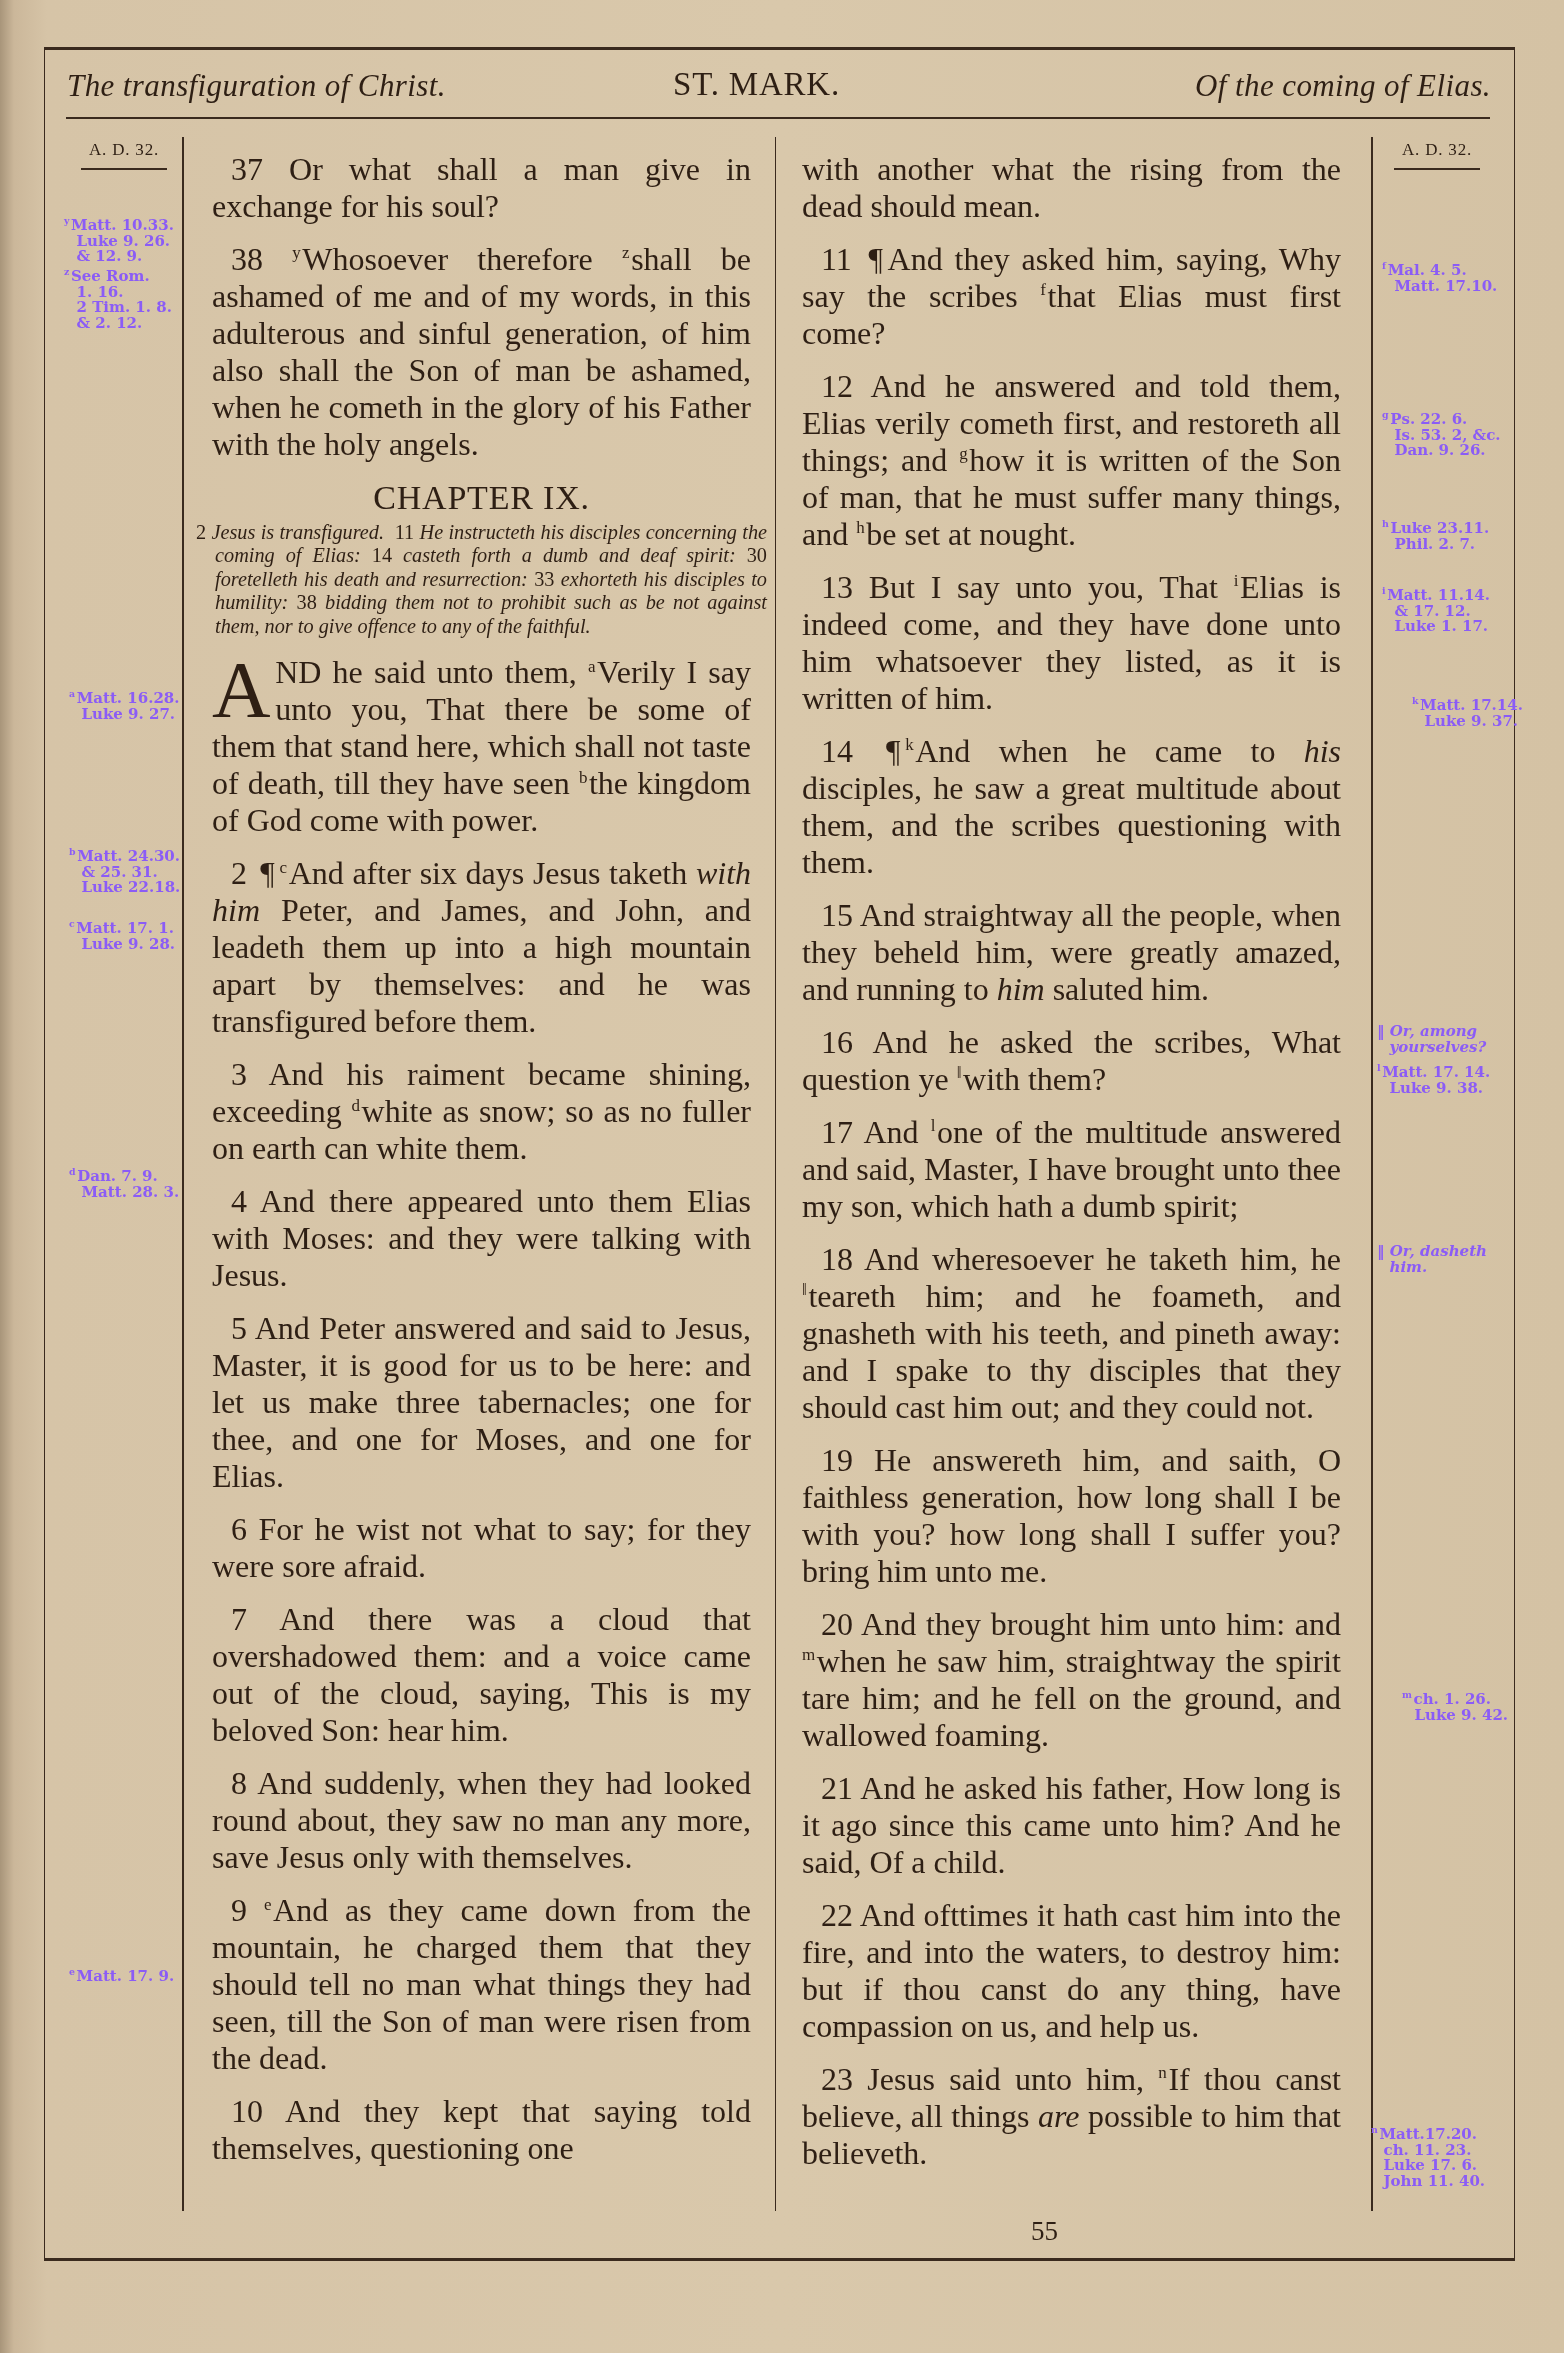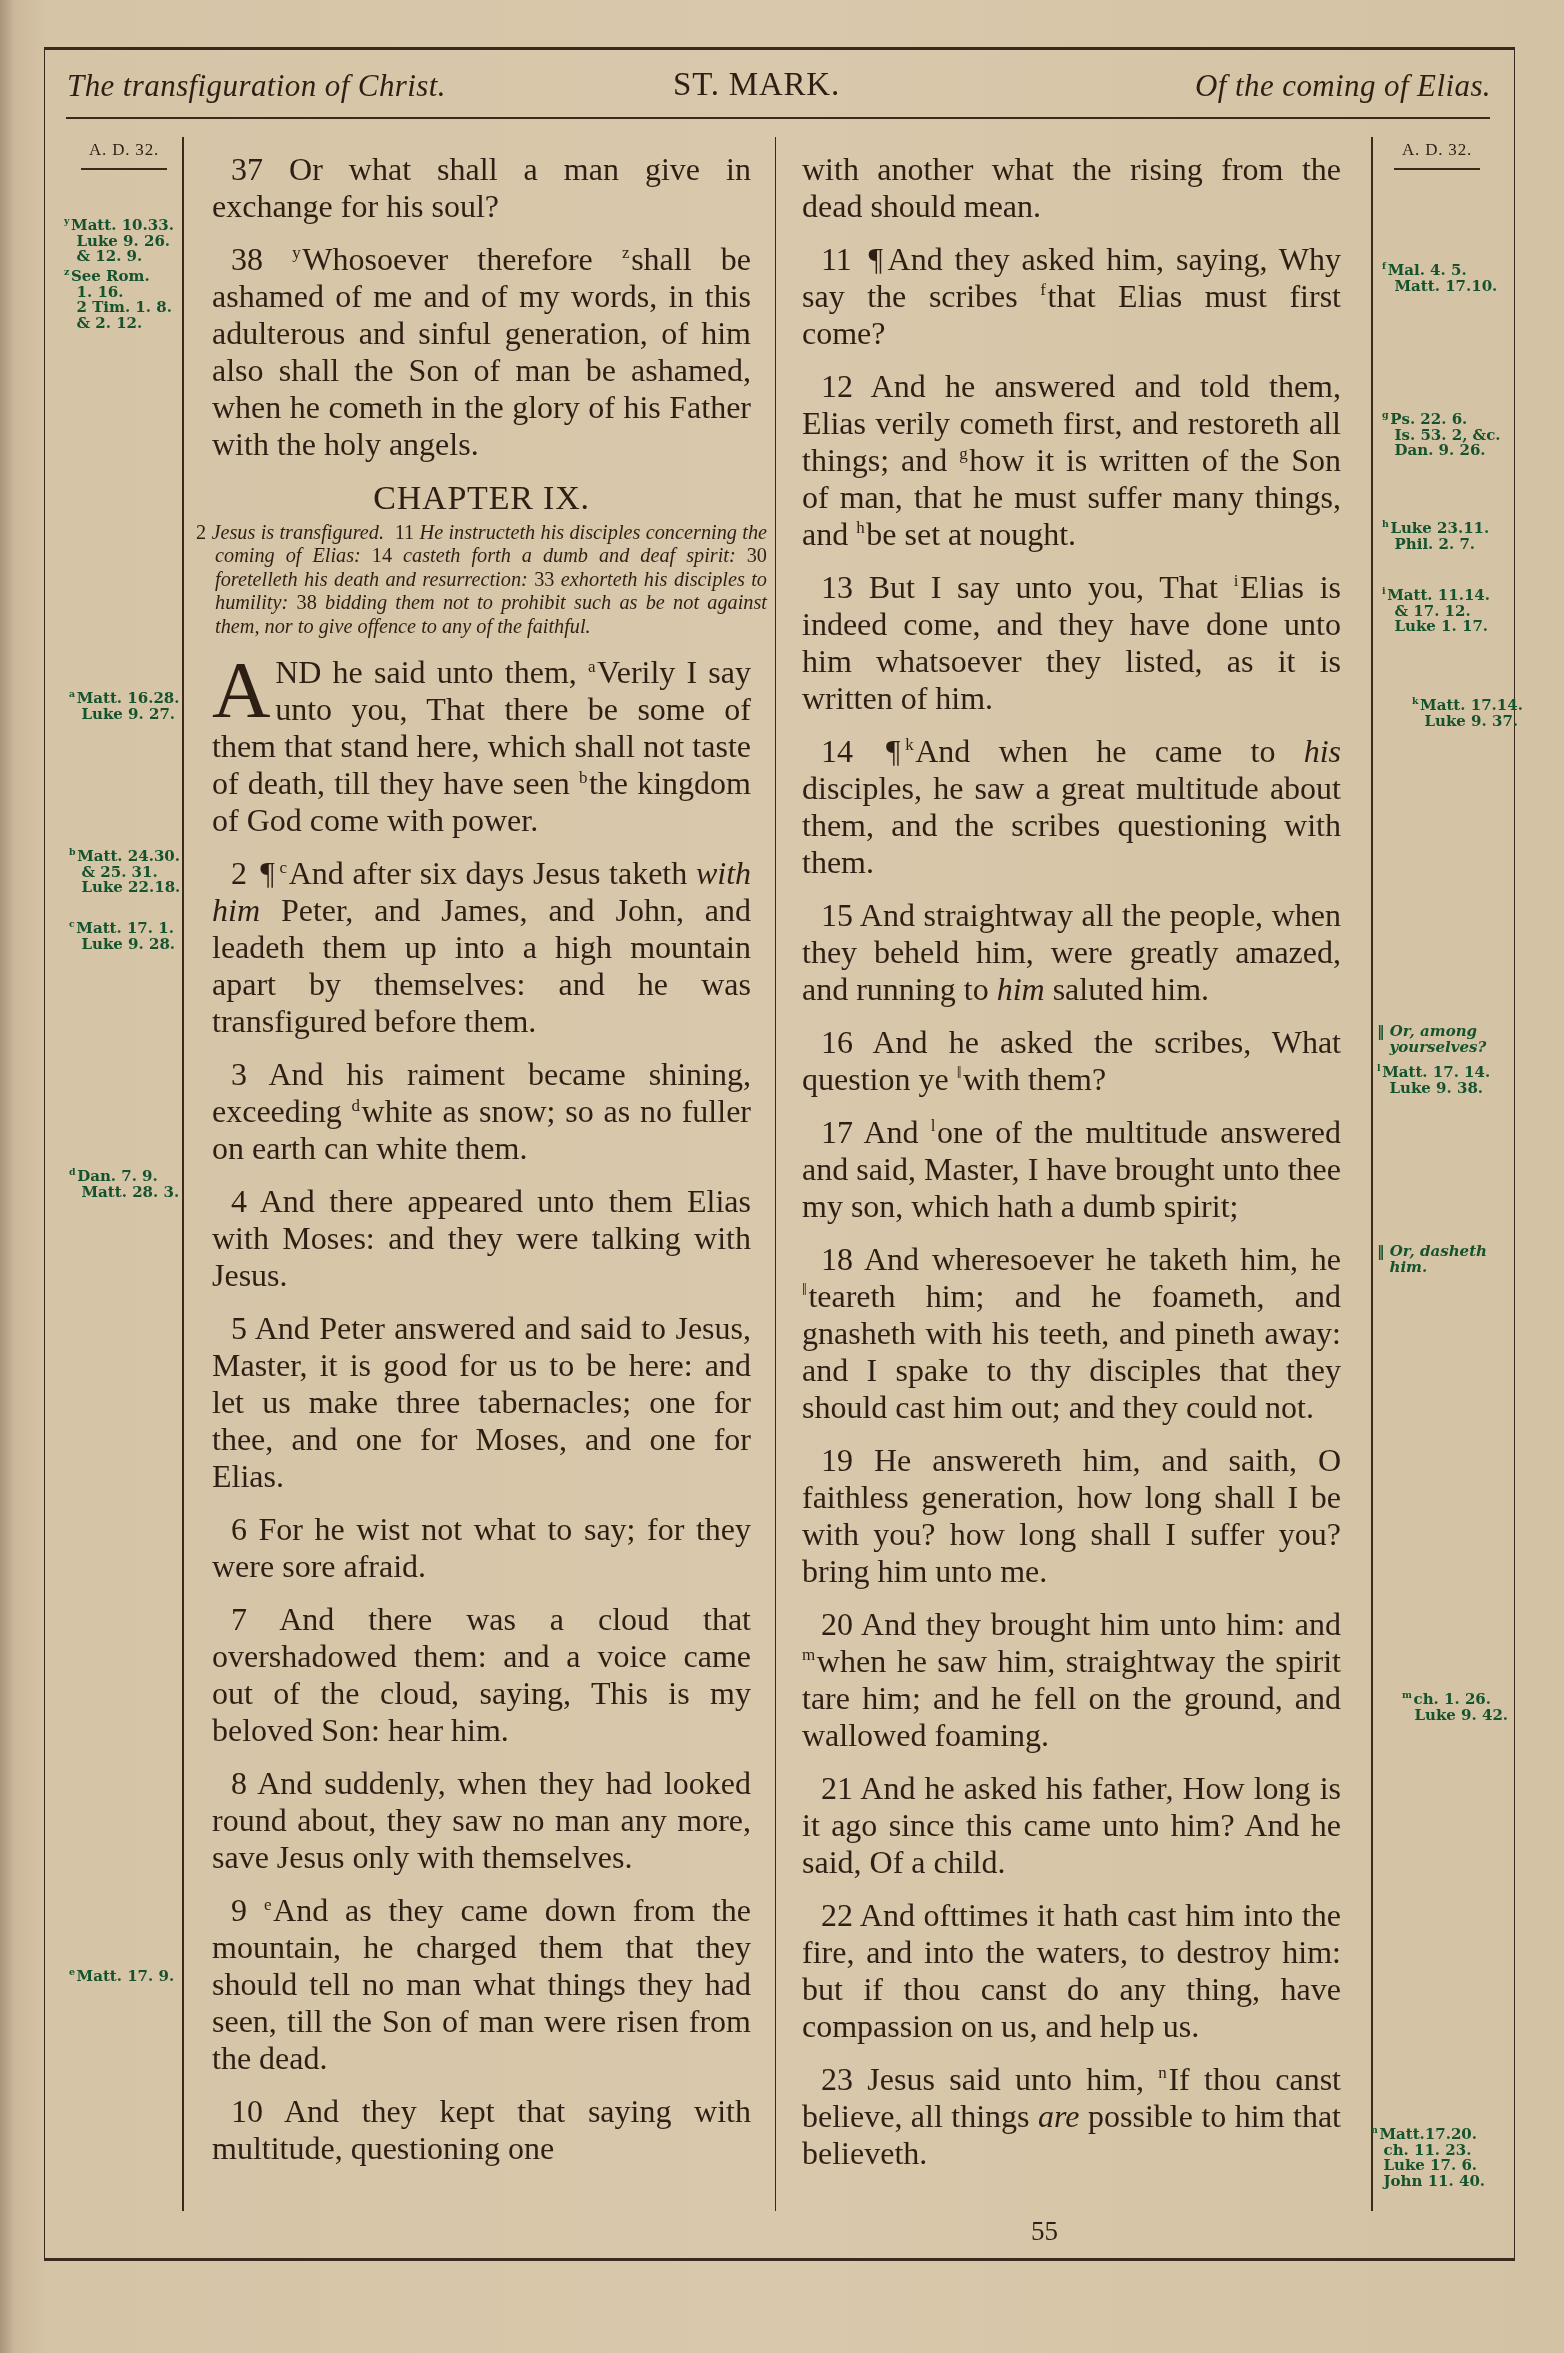--- a/index.html
+++ b/index.html
@@ -26,21 +26,21 @@
   .head-rule { position:absolute; left:66px; top:117px; width:1424px; height:2.3px; background:#3a2a1e; }
 
   .col-margin { position:absolute; top:129px; width:116px; height:2081px; }
   .col-margin.left { left:66px; }
   .col-margin.right { left:1379px; }
   .vrule { position:absolute; width:1.6px; background:#3a2a1e; top:137px; height:2074px; }
 
   .ad { font-size:17px; text-align:center; letter-spacing:0.8px; margin-top:11px; }
   .ad-rule { width:86px; height:2.3px; background:#3a2a1e; margin:7.8px auto 0; }
 
-  .ref { position:absolute; font-size:15px; font-weight:bold; line-height:15.6px; font-family:"DejaVu Serif", serif; color:#14532d; }
+  .ref { position:absolute; font-size:15px; font-weight:bold; line-height:15.6px; font-family:"DejaVu Serif", serif; color:#8b5cf6; }
   .ref .mk { font-size:9.4px; vertical-align:super; font-weight:bold; margin-right:1.6px; }
   .ref .ln { display:block; padding-left:12.5px; white-space:nowrap; }
   .ref .ln:first-child { padding-left:0; }
   .ref i { font-weight:bold; }
 
   .col-text { position:absolute; top:135px; width:571px; font-size:32px; line-height:37px; text-align:justify; }
   .col-text.c1 { left:196px; }
   .col-text.c2 { left:786px; }
   .verse { margin:16px; text-indent:0; }
   .verse .num { padding-left:19px; }
@@ -167,21 +167,21 @@
   </div>
   <p class="verse"><span class="dropcap">A</span><span>ND he said unto them,</span> <span class="sup">a</span><span>Verily I say unto you, That there be some of them that stand here, which shall not taste of death, till they have seen</span> <span class="sup">b</span><span>the kingdom of God come with power.</span></p>
   <p class="verse"><span class="num">2</span> <span class="pilcrow">¶</span><span class="sup">c</span><span>And after six days Jesus taketh</span> <i>with him</i> <span>Peter, and James, and John, and leadeth them up into a high mountain apart by themselves: and he was transfigured before them.</span></p>
   <p class="verse"><span class="num">3</span> <span>And his raiment became shining, exceeding</span> <span class="sup">d</span><span>white as snow; so as no fuller on earth can white them.</span></p>
   <p class="verse"><span class="num">4</span> <span>And there appeared unto them Elias with Moses: and they were talking with Jesus.</span></p>
   <p class="verse"><span class="num">5</span> <span>And Peter answered and said to Jesus, Master, it is good for us to be here: and let us make three tabernacles; one for thee, and one for Moses, and one for Elias.</span></p>
   <p class="verse"><span class="num">6</span> <span>For he wist not what to say; for they were sore afraid.</span></p>
   <p class="verse"><span class="num">7</span> <span>And there was a cloud that overshadowed them: and a voice came out of the cloud, saying, This is my beloved Son: hear him.</span></p>
   <p class="verse"><span class="num">8</span> <span>And suddenly, when they had looked round about, they saw no man any more, save Jesus only with themselves.</span></p>
   <p class="verse"><span class="num">9</span> <span class="sup">e</span><span>And as they came down from the mountain, he charged them that they should tell no man what things they had seen, till the Son of man were risen from the dead.</span></p>
-  <p class="verse"><span class="num">10</span> <span>And they kept that saying with multitude, questioning one</span></p>
+  <p class="verse"><span class="num">10</span> <span>And they kept that saying told themselves, questioning one</span></p>
 </div>
 
 <div class="col-text c2">
   <p class="verse">with another what the rising from the dead should mean.</p>
   <p class="verse"><span class="num">11</span> <span class="pilcrow">¶</span><span>And they asked him, saying, Why say the scribes</span> <span class="sup">f</span><span>that Elias must first come?</span></p>
   <p class="verse"><span class="num">12</span> <span>And he answered and told them, Elias verily cometh first, and restoreth all things; and</span> <span class="sup">g</span><span>how it is written of the Son of man, that he must suffer many things, and</span> <span class="sup">h</span><span>be set at nought.</span></p>
   <p class="verse"><span class="num">13</span> <span>But I say unto you, That</span> <span class="sup">i</span><span>Elias is indeed come, and they have done unto him whatsoever they listed, as it is written of him.</span></p>
   <p class="verse"><span class="num">14</span> <span class="pilcrow">¶</span><span class="sup">k</span><span>And when he came to</span> <i>his</i> <span>disciples, he saw a great multitude about them, and the scribes questioning with them.</span></p>
   <p class="verse"><span class="num">15</span> <span>And straightway all the people, when they beheld him, were greatly amazed, and running to</span> <i>him</i> <span>saluted him.</span></p>
   <p class="verse"><span class="num">16</span> <span>And he asked the scribes, What question ye</span> <span class="sup">‖</span><span>with them?</span></p>

